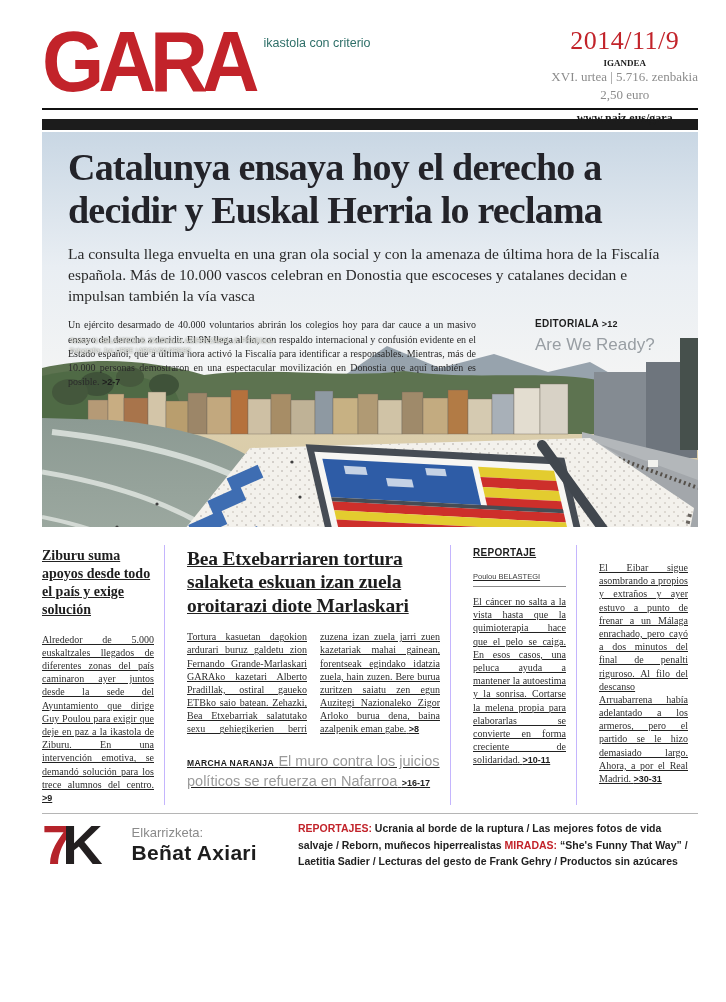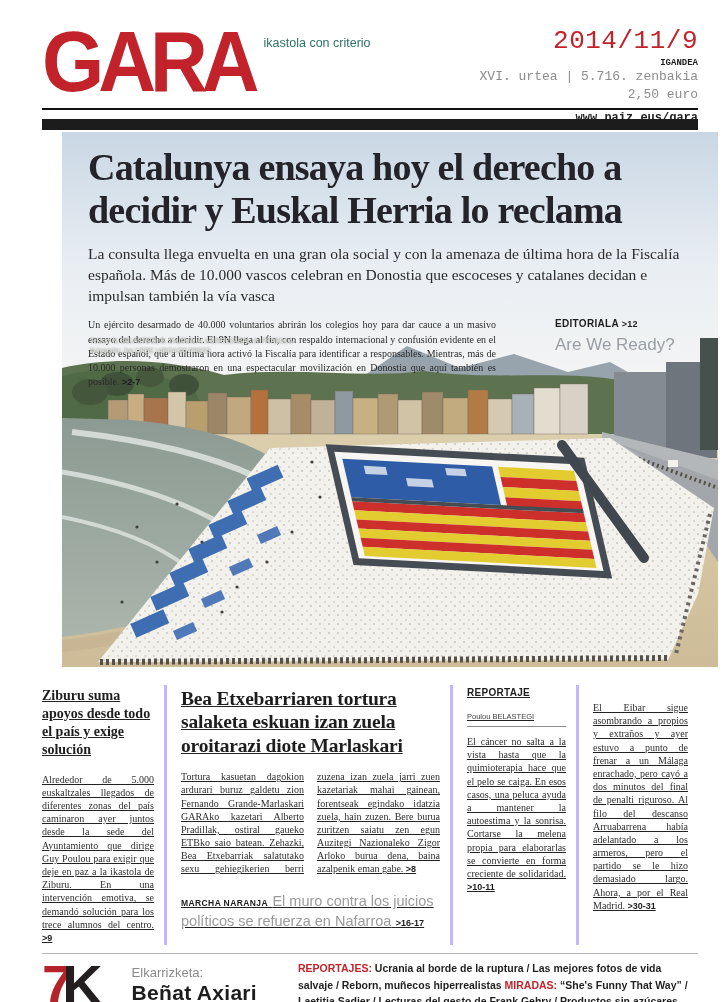--- a/index.html
+++ b/index.html
@@ -13,29 +13,29 @@
   .masthead { display:flex; align-items:flex-start; height:78px; }
   .logo {
     font-family:"Liberation Sans", sans-serif; font-weight:700;
     font-size:80px; line-height:72px; letter-spacing:-6px; color:#c2232a;
     transform:scaleY(1.06); transform-origin:top left; margin-top:-4px;
   }
   .tagline {
     font-family:"Liberation Sans", sans-serif; font-size:12.5px; line-height:1.15;
     color:#2e6f68; margin-left:10px; margin-top:8px;
   }
-  .issue { margin-left:auto; text-align:right; font-family:Liberation Mono, monospace; }
+  .issue { margin-left:auto; text-align:center; font-family:Liberation Serif, serif; }
   .issue .date { color:#c2232a; font-size:26px; line-height:1; letter-spacing:.5px; }
   .issue .day { font-size:9px; font-weight:700; color:#1d1d1d; margin-top:4px; }
   .issue .edition, .issue .price { font-size:13px; color:#8c8c8c; line-height:1.35; }
   .issue .site { font-size:12px; font-weight:700; color:#1d1d1d; margin-top:8px; }
   .rule-masthead { border-top:2px solid #111; margin-top:2px; }
   .bar-black { height:11px; background:#1c1c1c; margin-top:9px; }
   
-  .photo { position:relative; width:656px; height:535px; margin-top:2px; overflow:hidden;margin-left:20px; }
+  .photo { position:relative; width:656px; height:395px; margin-top:2px; overflow:hidden; }
   .photo svg { position:absolute; left:0; top:0; }
   .photo-overlay { position:relative; z-index:2; padding:14px 24px 0 26px; }
   h1.headline {
     font-size:38px; font-weight:700; line-height:1.12; letter-spacing:-0.8px;
     color:#232329; max-width:640px;
   }
   .deck { font-size:15.5px; line-height:1.36; color:#2b2b2b; margin-top:12px; max-width:634px; }
   .lead-row { display:flex; margin-top:12px;gap:21px; }
   .lead-body {
     width:408px; font-size:10px; line-height:1.42; text-align:justify; color:#2a2a2a;
@@ -48,21 +48,21 @@
     position:absolute; z-index:2; left:28px; top:204px;
     font-family:"Liberation Sans", sans-serif; font-size:6.5px; line-height:1.5;
     color:#ecebe6; text-shadow:0 0 2px rgba(40,50,40,.8);
   }
   
   .bottom-grid {
     display:grid; grid-template-columns:122px 286px 126px 1fr;
     margin-top:18px; min-height:212px;text-decoration:underline;
   }
   .col { padding:2px 10px 0 0; }
-  .col + .col { border-left:3px solid #c4b5fd; padding-left:14px; }
+  .col + .col { border-left:1px solid #c4b5fd; padding-left:22px; }
   h3.small-head { font-size:14px; font-weight:700; line-height:1.28; color:#1d1d1d; }
   h2.mid-head { font-size:19.5px; font-weight:700; line-height:1.2; color:#1d1d1d; letter-spacing:-.2px; }
   .body-txt { font-size:10px; line-height:1.32; text-align:justify; color:#2e2e2e; margin-top:14px; }
   .twocol { column-count:2; column-gap:13px; margin-top:13px; }
   .kicker { margin-top:15px; font-family:"Liberation Sans", sans-serif; line-height:1.25; }
   .kicker .klabel { font-size:8.5px; font-weight:700; color:#1d1d1d; letter-spacing:.4px; }
   .kicker .ktext { font-size:14.5px; color:#9b9b9b; }
   .rlabel { font-family:"Liberation Sans", sans-serif; font-size:10px; font-weight:700; color:#1d1d1d; letter-spacing:.3px; }
   .rtitle { font-family:"Liberation Sans", sans-serif; font-size:15px; color:#8f9396; line-height:1.22; margin-top:10px; }
   .byline {

